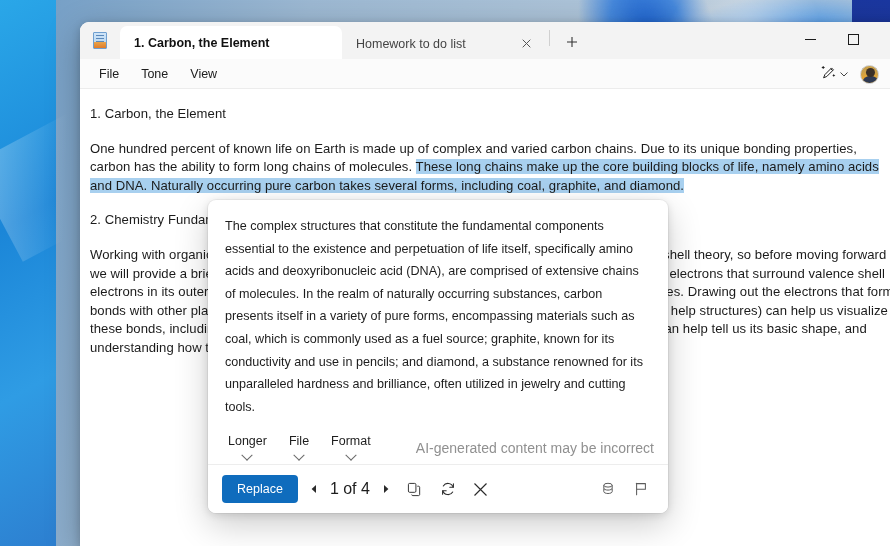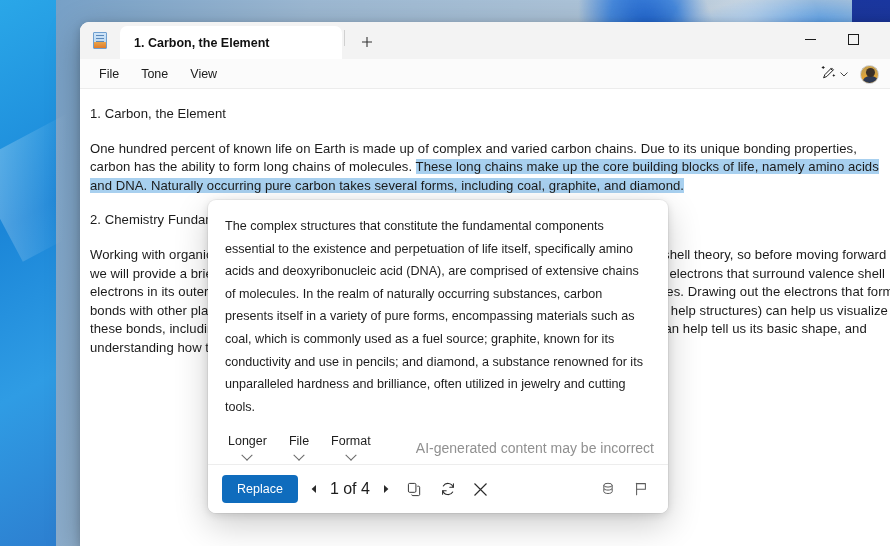--- a/index.html
+++ b/index.html
@@ -286,20 +286,28 @@
 
     <div class="titlebar">
       <div class="app-icon">
         <div class="np-glyph"></div>
       </div>
 
       <div class="tabs">
         <div class="tab active">
           <span class="label">1. Carbon, the Element</span>
         </div>
+        <div class="tab inactive">
+          <span class="label">Homework to do list</span>
+          <span class="tab-close">
+            <svg width="9" height="9" viewBox="0 0 9 9">
+                <path d="M.7.7l7.6 7.6M8.3.7L.7 8.3" stroke="#555" stroke-width="1" fill="none"></path>
+              </svg>
+          </span>
+        </div>
         <div class="tab-sep"></div>
         <div class="new-tab">
           <svg width="12" height="12" viewBox="0 0 12 12">
               <path d="M6 1v10M1 6h10" stroke="#333" stroke-width="1.1" fill="none"></path>
             </svg>
         </div>
       </div>
 
       <div class="wincontrols">
         <div class="wc">

